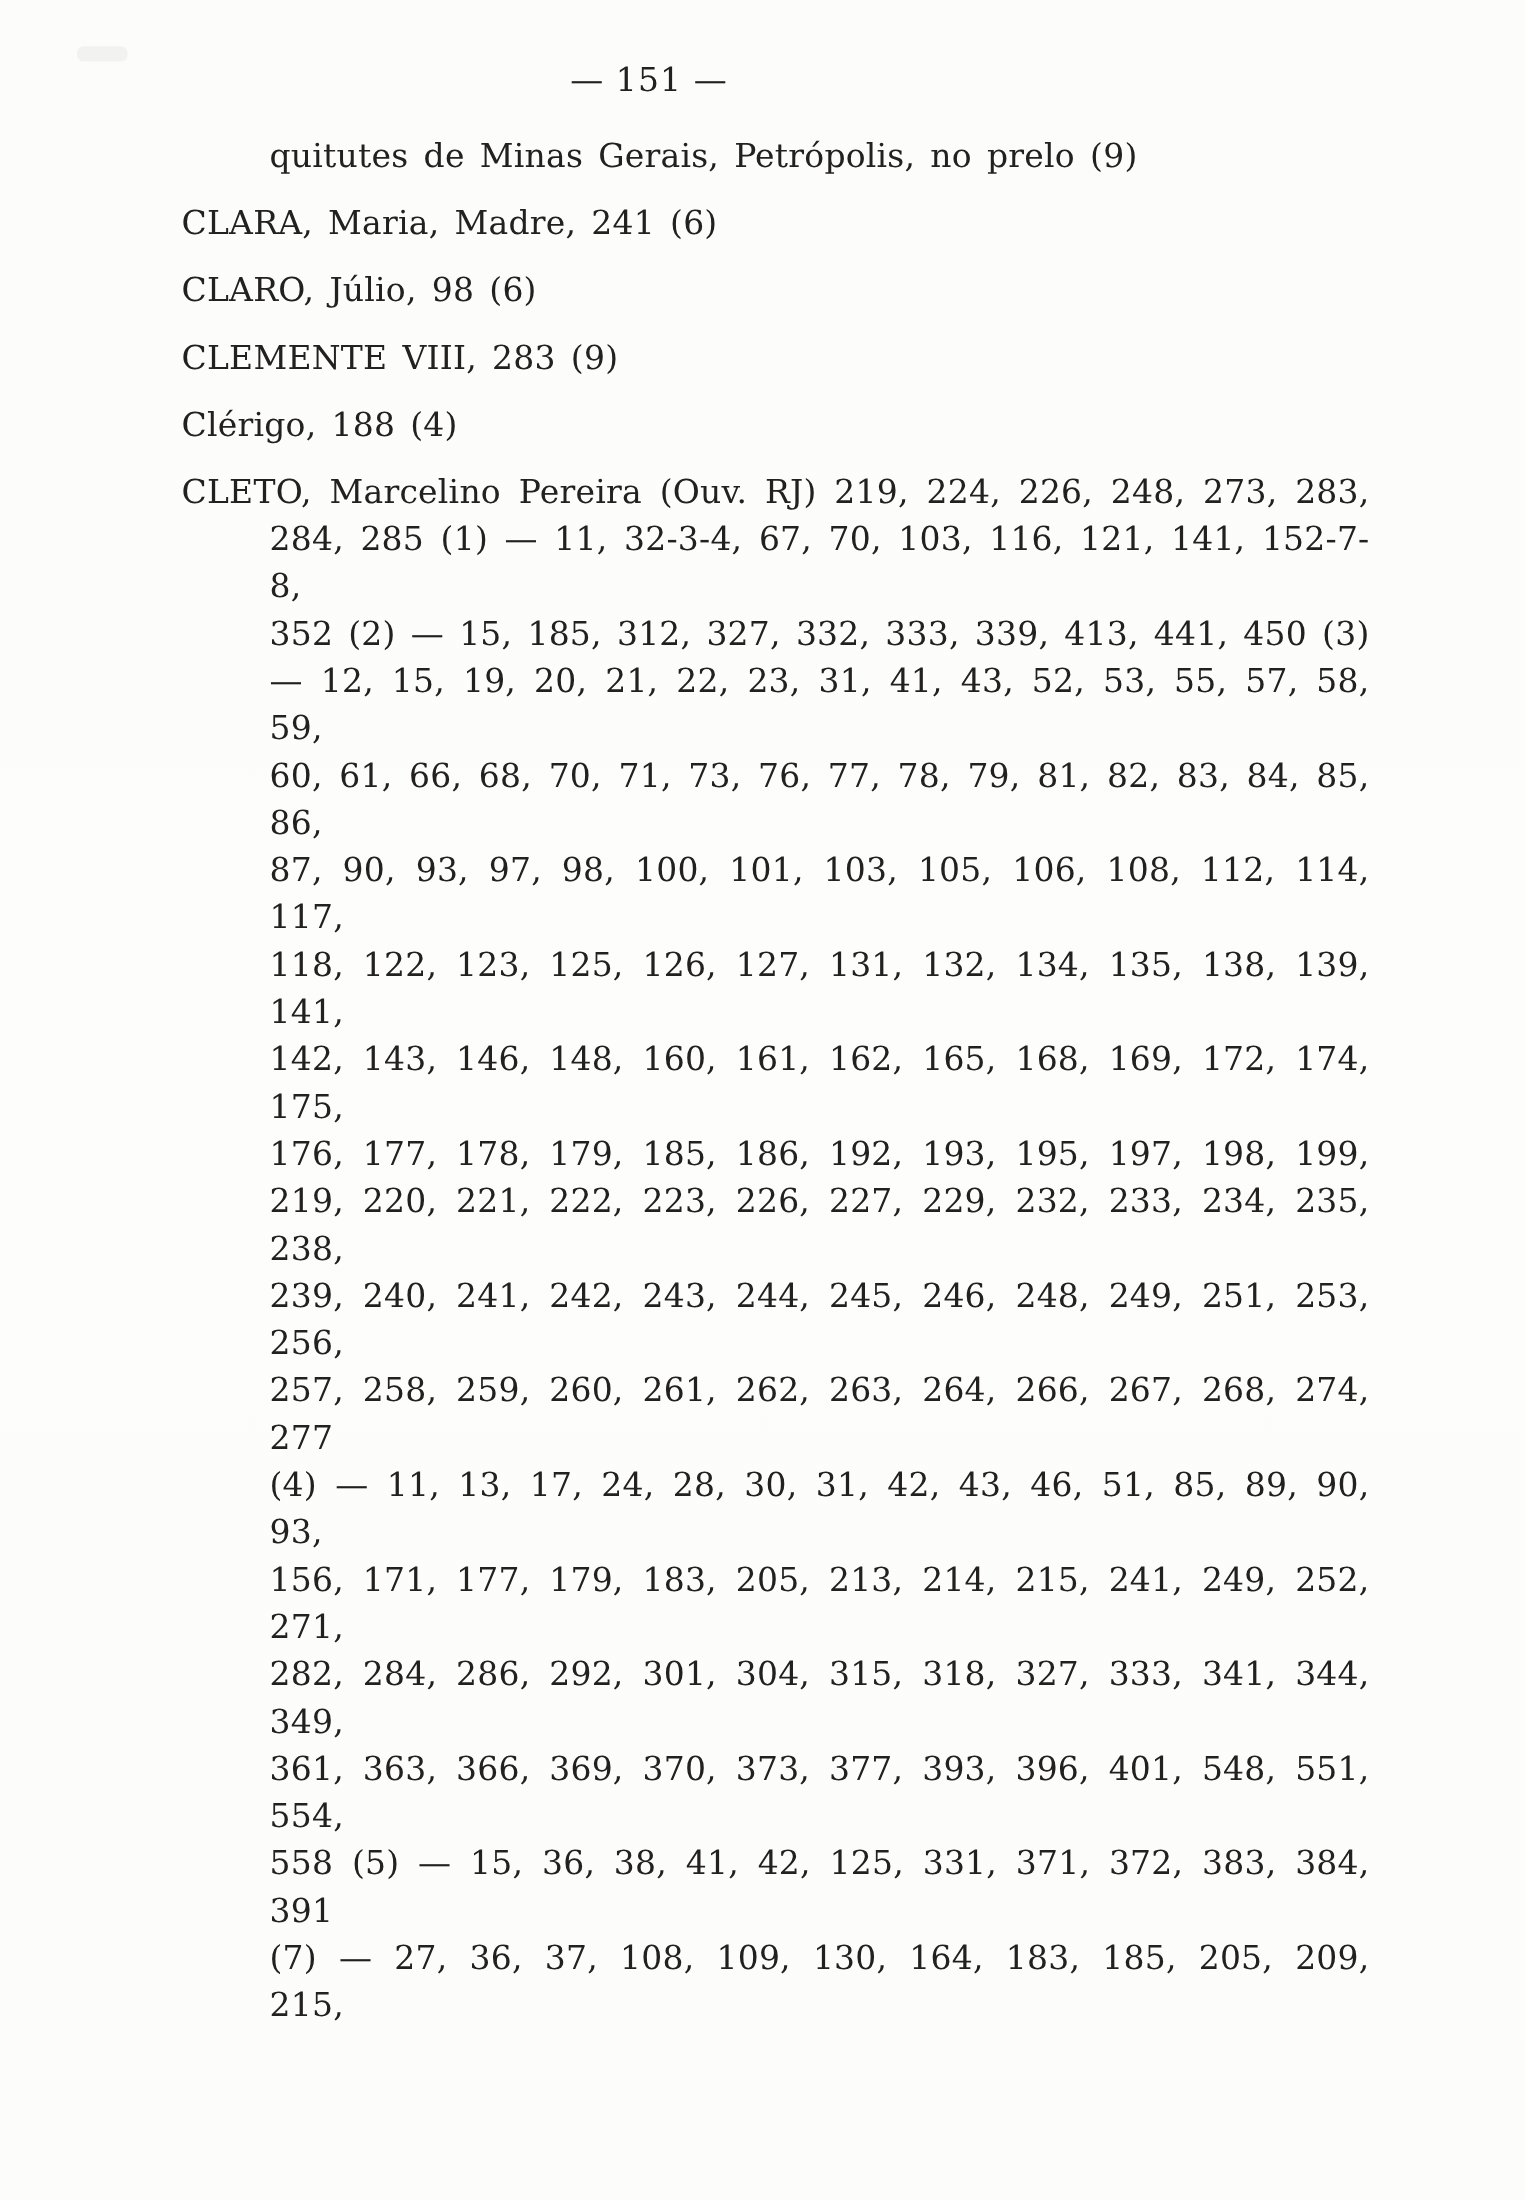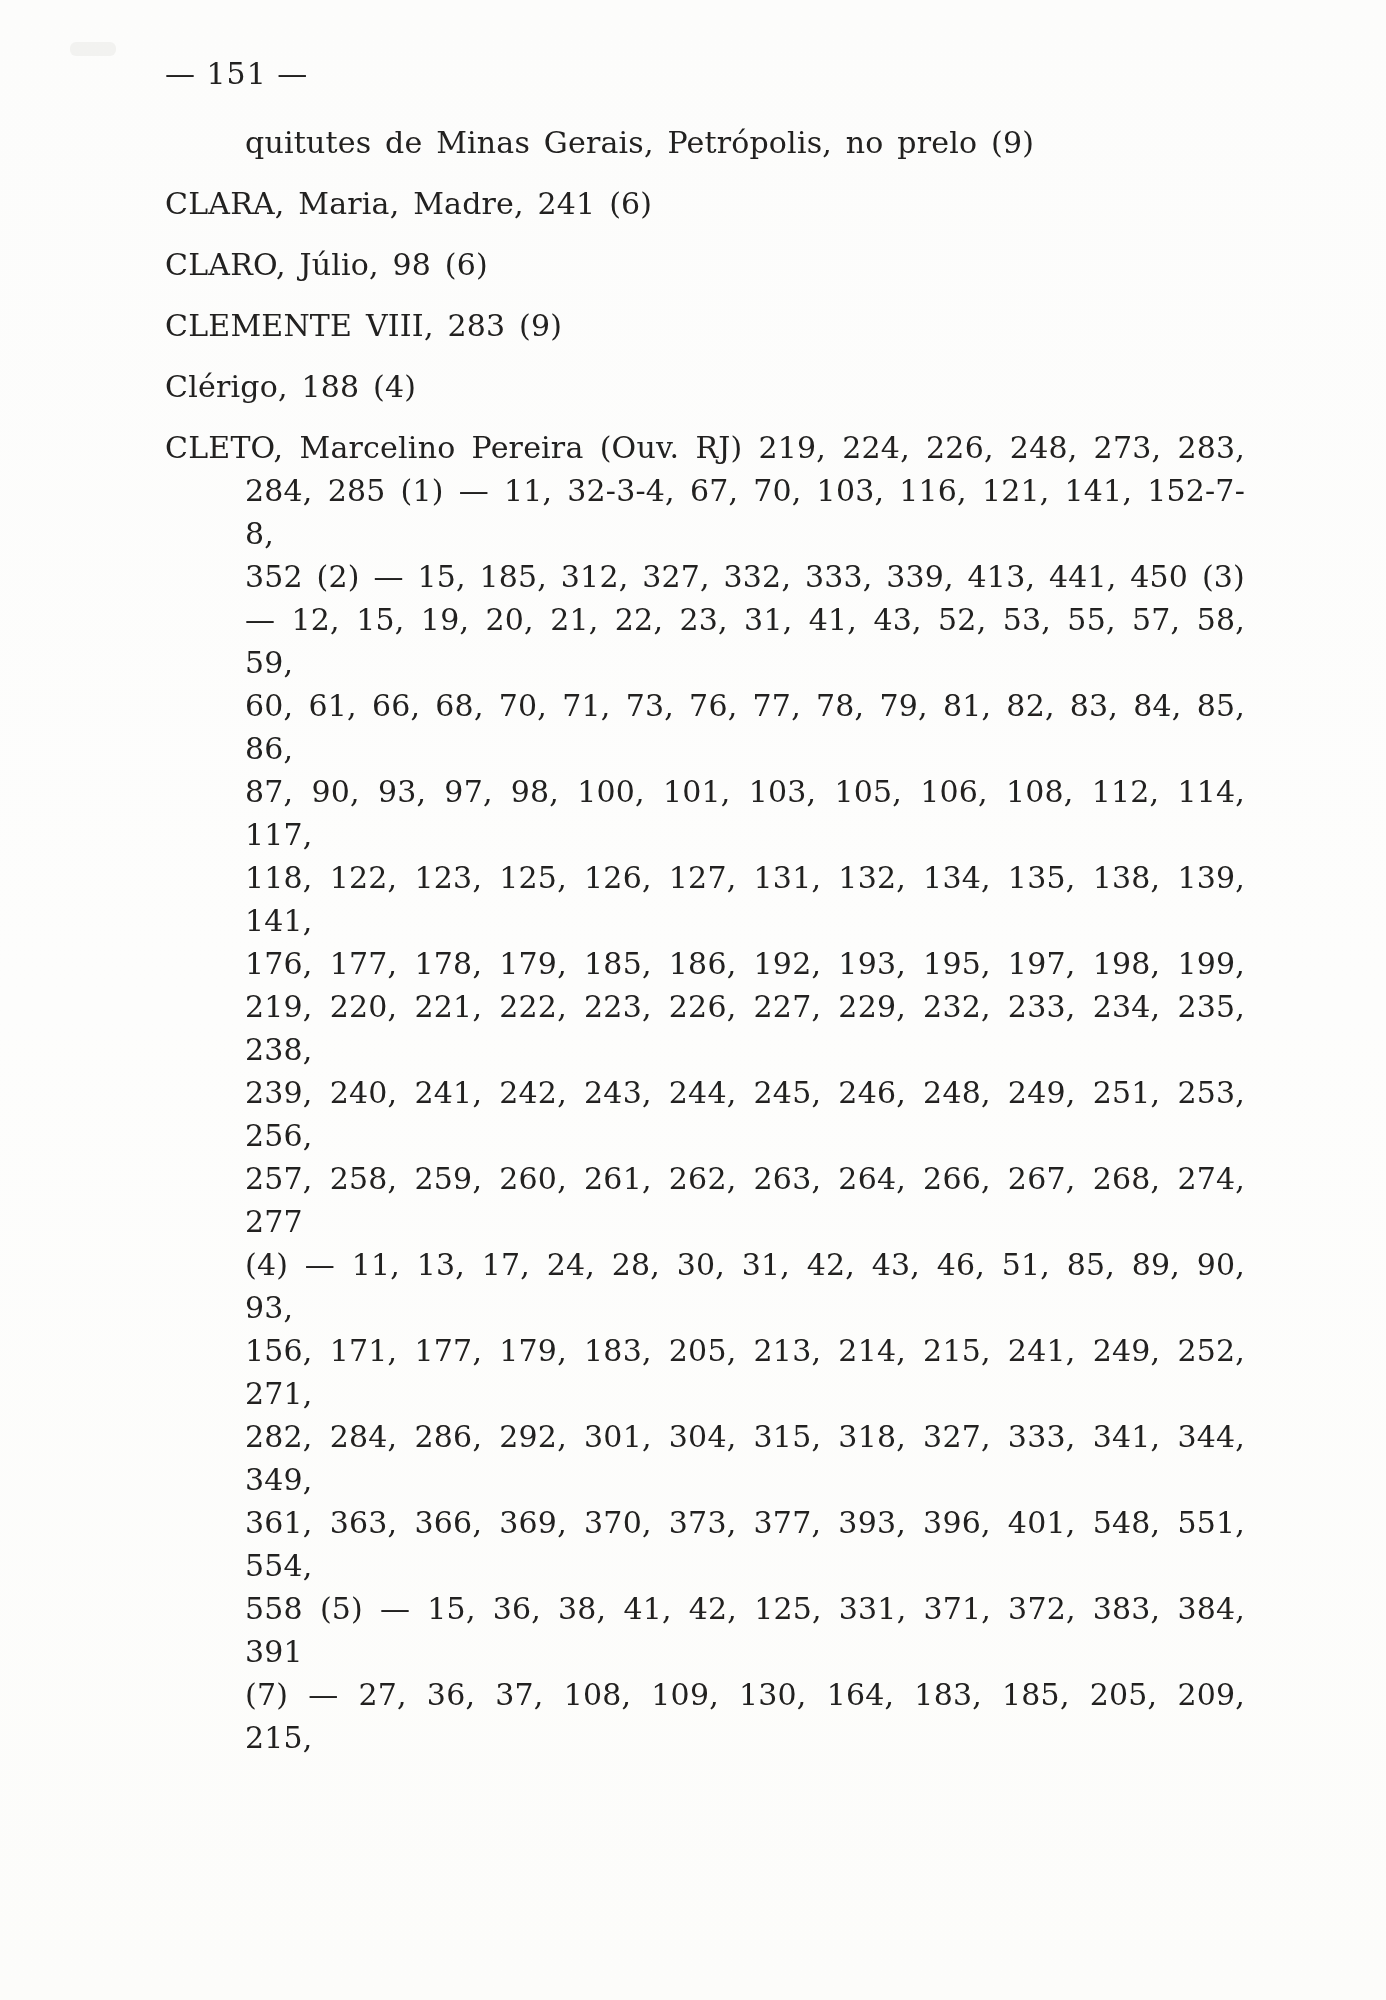--- a/index.html
+++ b/index.html
@@ -19,20 +19,21 @@
     position: absolute;
     top: 0; left: 0;
     width: 1386px;
     height: 2000px;
     padding: 52px 141px 0 165px;
     box-sizing: border-box;
     background: linear-gradient(180deg, #fcfcfb 0%, #fdfdfc 50%, #fcfcfa 100%);
   }
   .page-number {
     width: 850px;
+    text-align: center;
     font-size: 30px;
     line-height: 43px;
     letter-spacing: 1px;
     margin-bottom: 26px;
   }
   .entry {
     font-size: 30px;
     line-height: 43px;
     letter-spacing: 0.2px;
     word-spacing: 4px;
@@ -82,20 +83,21 @@
   </div>
 
   <div class="entry">
     <div class="line first just">CLETO, Marcelino Pereira (Ouv. RJ) 219, 224, 226, 248, 273, 283,</div>
     <div class="line cont just">284, 285 (1) — 11, 32-3-4, 67, 70, 103, 116, 121, 141, 152-7-8,</div>
     <div class="line cont just">352 (2) — 15, 185, 312, 327, 332, 333, 339, 413, 441, 450 (3)</div>
     <div class="line cont just">— 12, 15, 19, 20, 21, 22, 23, 31, 41, 43, 52, 53, 55, 57, 58, 59,</div>
     <div class="line cont just">60, 61, 66, 68, 70, 71, 73, 76, 77, 78, 79, 81, 82, 83, 84, 85, 86,</div>
     <div class="line cont just">87, 90, 93, 97, 98, 100, 101, 103, 105, 106, 108, 112, 114, 117,</div>
     <div class="line cont just">118, 122, 123, 125, 126, 127, 131, 132, 134, 135, 138, 139, 141,</div>
+    <div class="line cont just">142, 143, 146, 148, 160, 161, 162, 165, 168, 169, 172, 174, 175,</div>
     <div class="line cont just">176, 177, 178, 179, 185, 186, 192, 193, 195, 197, 198, 199,</div>
     <div class="line cont just">219, 220, 221, 222, 223, 226, 227, 229, 232, 233, 234, 235, 238,</div>
     <div class="line cont just">239, 240, 241, 242, 243, 244, 245, 246, 248, 249, 251, 253, 256,</div>
     <div class="line cont just">257, 258, 259, 260, 261, 262, 263, 264, 266, 267, 268, 274, 277</div>
     <div class="line cont just">(4) — 11, 13, 17, 24, 28, 30, 31, 42, 43, 46, 51, 85, 89, 90, 93,</div>
     <div class="line cont just">156, 171, 177, 179, 183, 205, 213, 214, 215, 241, 249, 252, 271,</div>
     <div class="line cont just">282, 284, 286, 292, 301, 304, 315, 318, 327, 333, 341, 344, 349,</div>
     <div class="line cont just">361, 363, 366, 369, 370, 373, 377, 393, 396, 401, 548, 551, 554,</div>
     <div class="line cont just">558 (5) — 15, 36, 38, 41, 42, 125, 331, 371, 372, 383, 384, 391</div>
     <div class="line cont just">(7) — 27, 36, 37, 108, 109, 130, 164, 183, 185, 205, 209, 215,</div>

